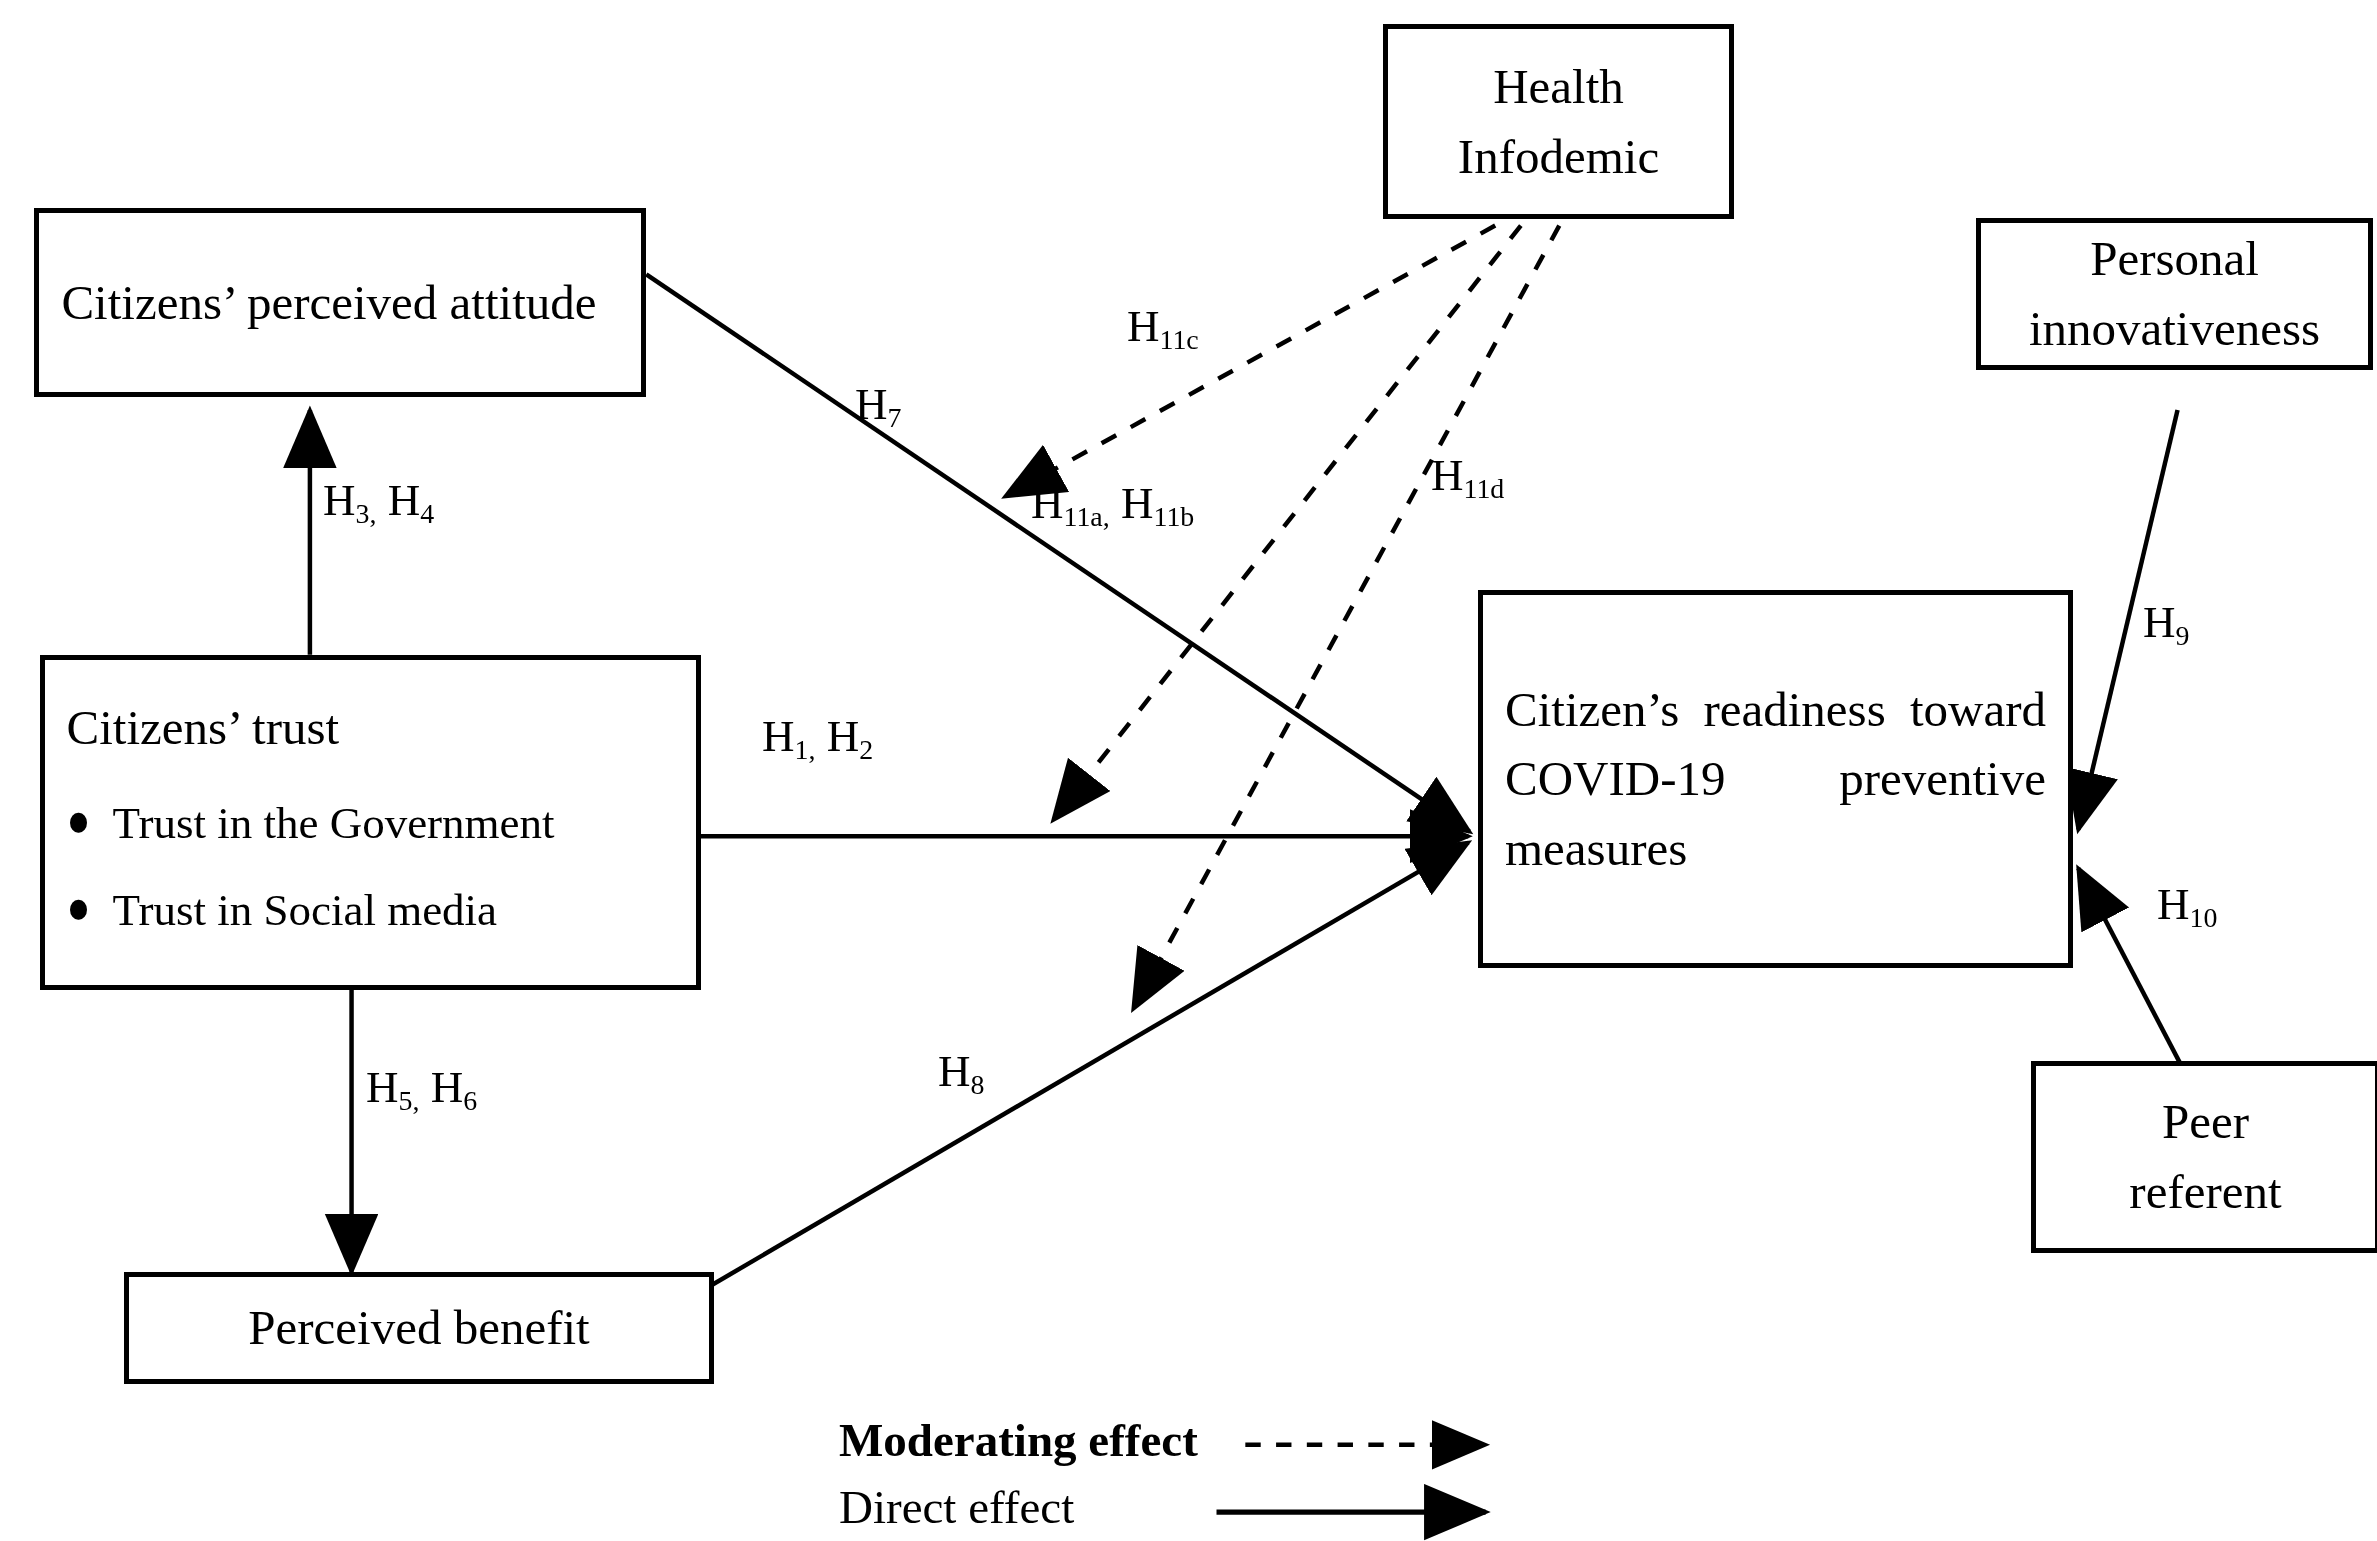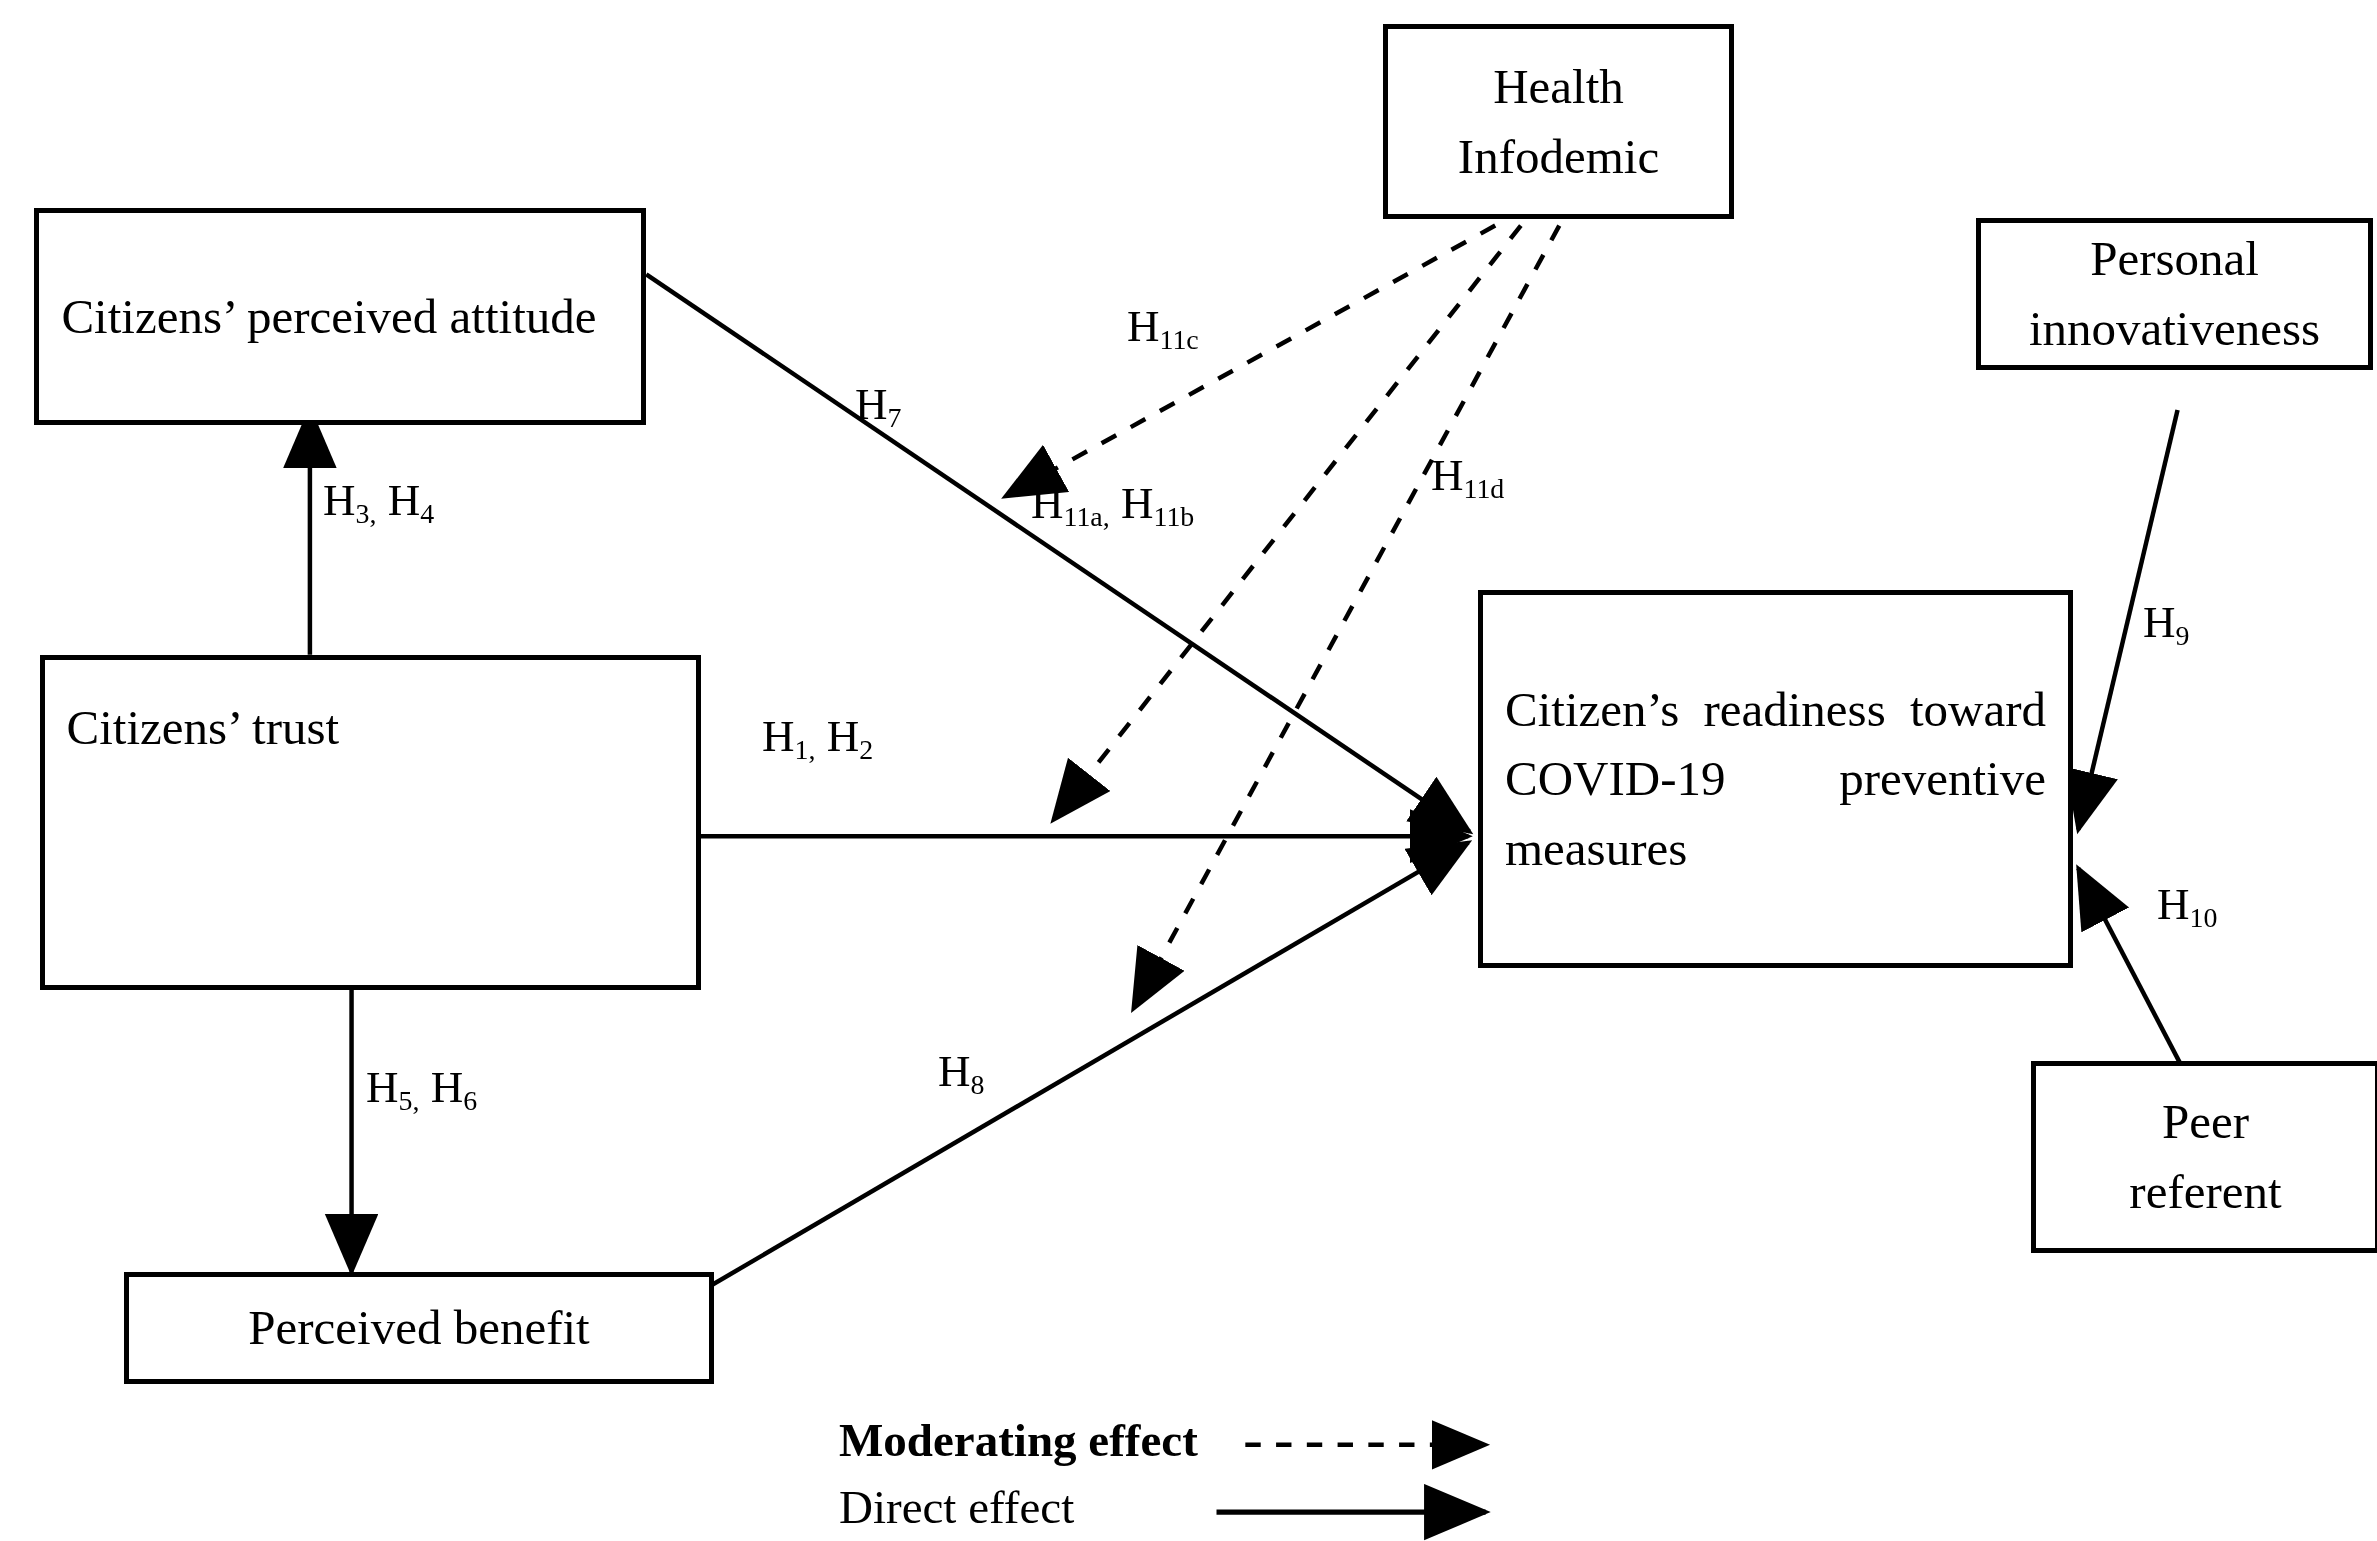--- a/index.html
+++ b/index.html
@@ -155,31 +155,41 @@
     <g>
       <line x1="1855" y1="2360" x2="2275" y2="2360" stroke="#000000" stroke-width="8" marker-end="url(#arrowSolid)"></line>
     </g>
   </svg>
 
   <div class="node-box" style="left:1355px; top:24px; width:351px; height:195px;">
     <div class="node-text center">Health
 Infodemic</div>
   </div>
 
-  <div class="node-box" style="left:6.4px; top:208px; width:612px; height:217px;">
+  <div class="node-box" style="left:6.4px; top:208px; width:612px; height:189px;">
     <div class="node-text justify">Citizens’  perceived attitude</div>
   </div>
 
   <div class="node-box" style="left:1948px; top:218px; width:397px; height:152px;">
     <div class="node-text center">Personal
 innovativeness</div>
   </div>
 
   <div class="node-box" style="left:11.5px; top:655px; width:661px; height:335px; justify-content:flex-start; padding-top:33px;">
     <div class="node-text" style="font-size:49px;">Citizens’ trust</div>
+    <ul class="bullet-list">
+      <li>
+        <span class="dot"></span>
+        <span>Trust in the Government</span>
+      </li>
+      <li>
+        <span class="dot"></span>
+        <span>Trust in Social media</span>
+      </li>
+    </ul>
   </div>
 
   <div class="node-box" style="left:1450px; top:590px; width:595px; height:378px;">
     <div class="node-text justify">Citizen’s  readiness toward   COVID-19 preventive measures</div>
   </div>
 
   <div class="node-box" style="left:96px; top:1272px; width:590px; height:112px;">
     <div class="node-text center">Perceived benefit</div>
   </div>
 

